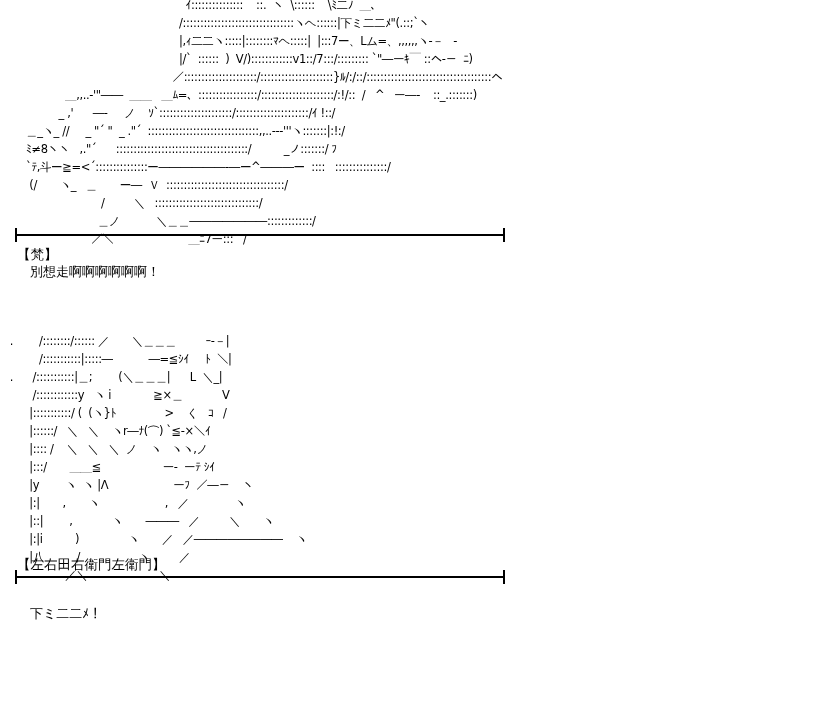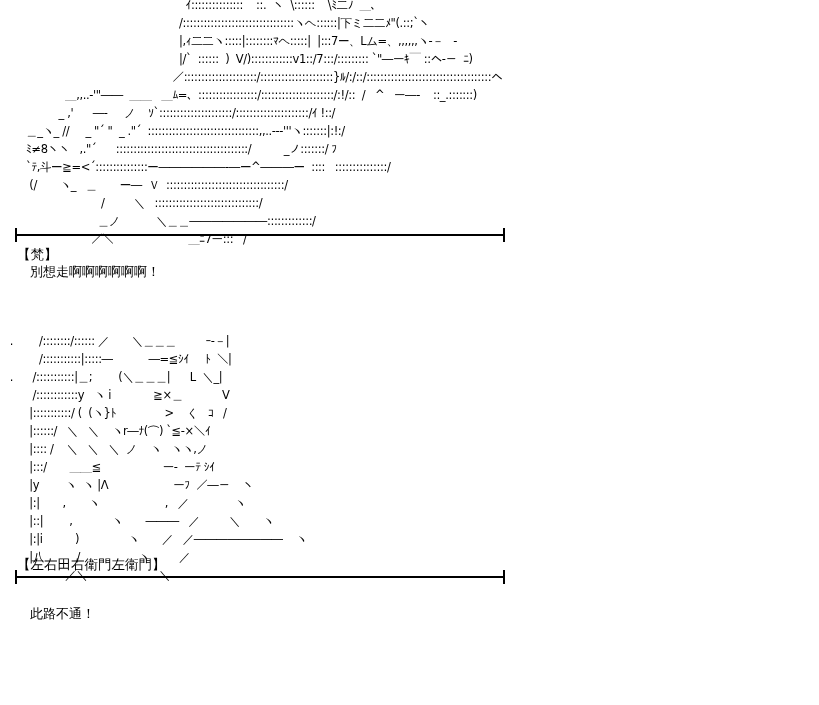--- a/index.html
+++ b/index.html
@@ -30,13 +30,13 @@
 <div class="dialogue" style="left:17px; top:263px;">　別想走啊啊啊啊啊啊！</div>
 
 <pre class="aa" style="top:332px;"><span class="ln">   .        /::::::::/:::::: ／       ＼＿＿＿         ｰ-－|</span><span class="ln">            /:::::::::::|:::::―           ―=≦ｼｲ     ﾄ  ＼|</span><span class="ln">   .      /:::::::::::|＿;        (＼＿＿＿|      L  ＼_|</span><span class="ln">          /::::::::::::y   ヽ i             ≧×＿            V</span><span class="ln">         |:::::::::::/ (  (ヽ}ﾄ               &gt;    く   ｺ   /</span><span class="ln">         |::::::/   ＼   ＼    ヽr―ﾅ(⌒) `≦-×＼ｲ</span><span class="ln">         |:::: /    ＼   ＼   ＼  ノ    ヽ   ヽヽ,ノ</span><span class="ln">         |:::/       ＿＿≦                   ー-  ーﾃ ｼｲ</span><span class="ln">         |y        ヽ  ヽ |Λ                    ーﾌ  ／―－    ヽ</span><span class="ln">         |:|       ,       ヽ                    ,   ／              ヽ</span><span class="ln">         |::|        ,            ヽ       ―――   ／         ＼       ヽ</span><span class="ln">         |:|i          )               ヽ       ／   ／――――――――    ヽ</span><span class="ln">         |八          /                  ヽ         ／</span><span class="ln">                    ／＼                      ＼</span></pre>
 
 <div class="sep" style="left:15px; width:490px; top:576px;">
   <div class="tick l"></div>
   <div class="tick r"></div>
 </div>
 
 <div class="speaker" style="left:17px; top:556px;">【左右田右衛門左衛門】</div>
-<div class="dialogue" style="left:17px; top:605px;">　此路不通！</div>
+<div class="dialogue" style="left:17px; top:605px;">　下ミ二二ﾒ！</div>
 
 </body></html>

